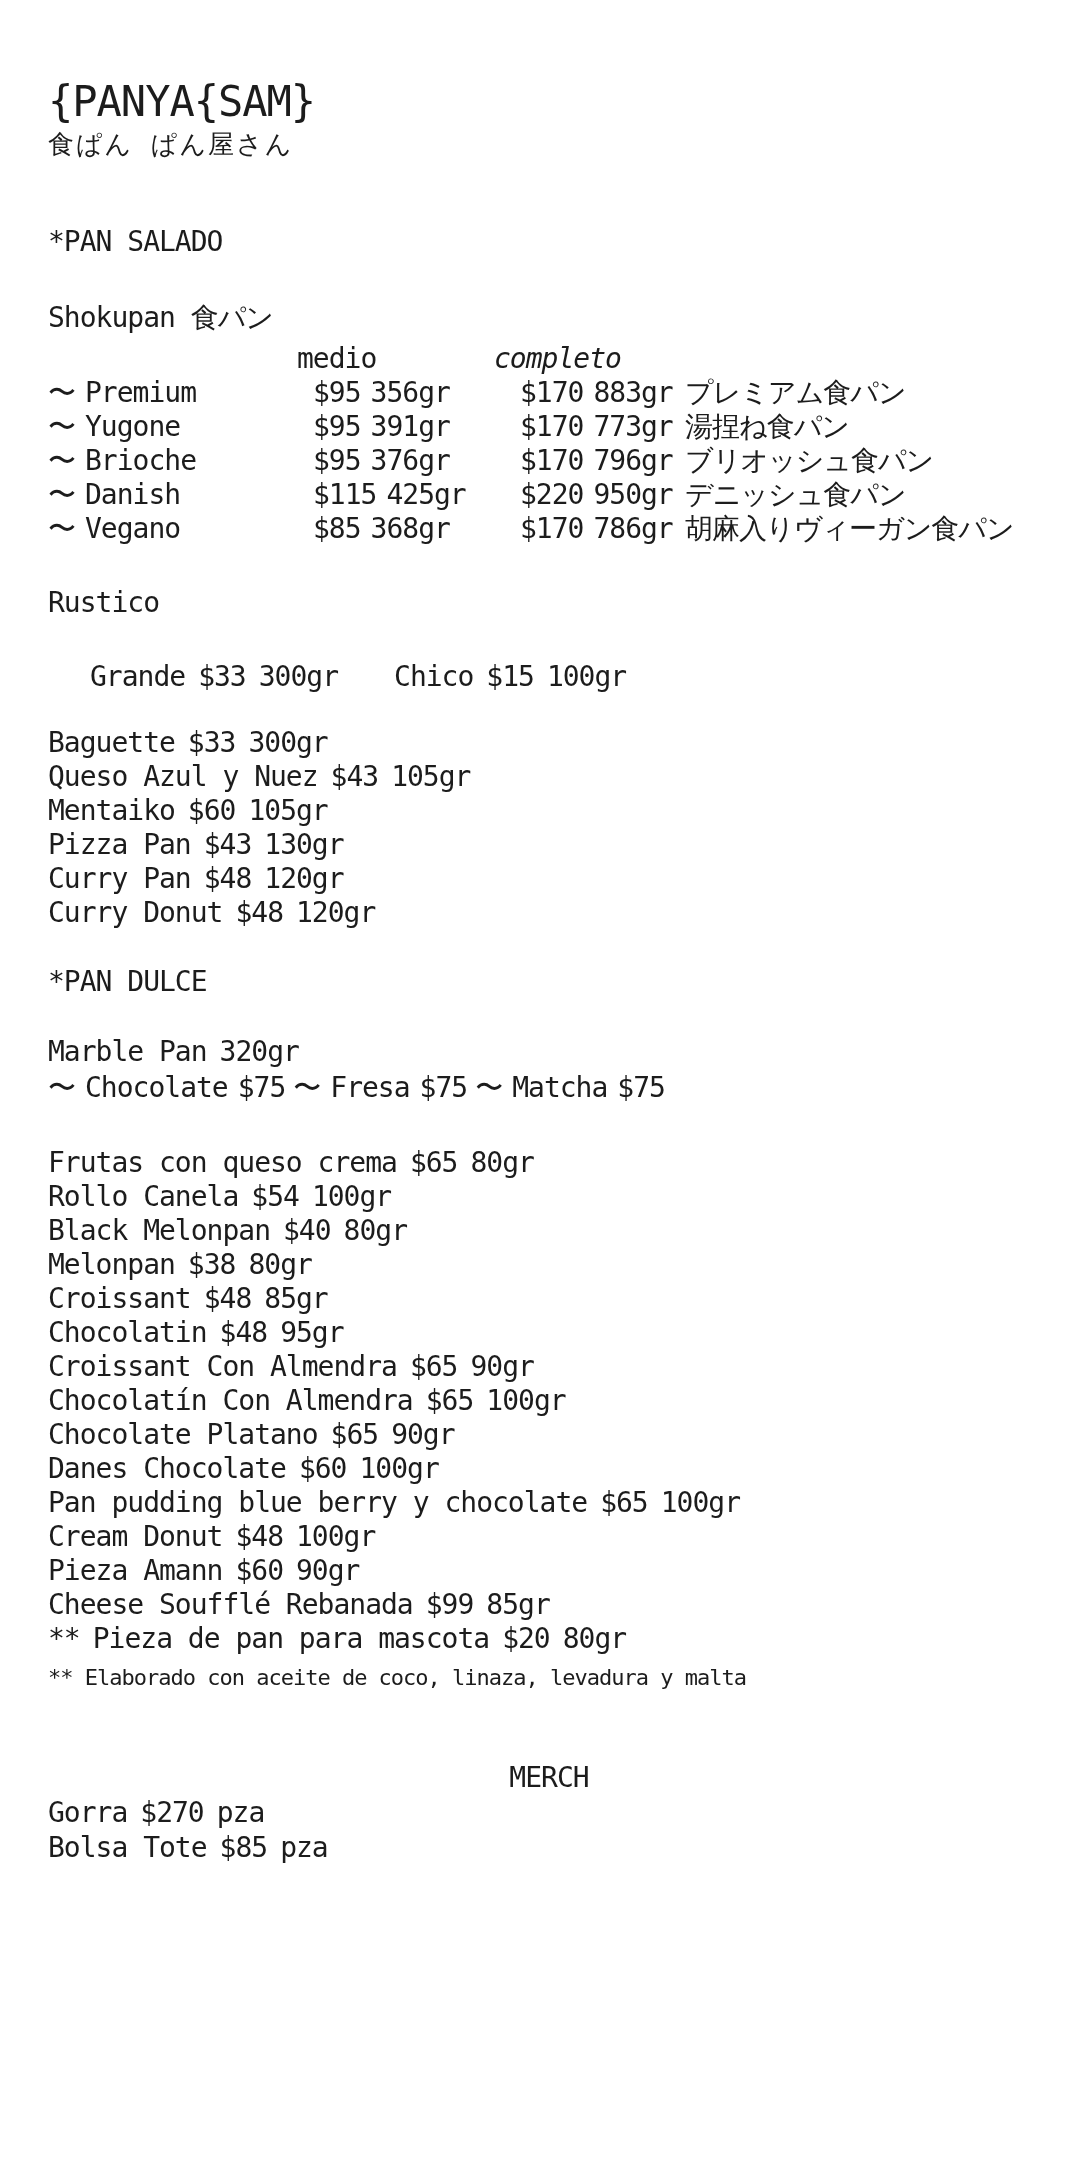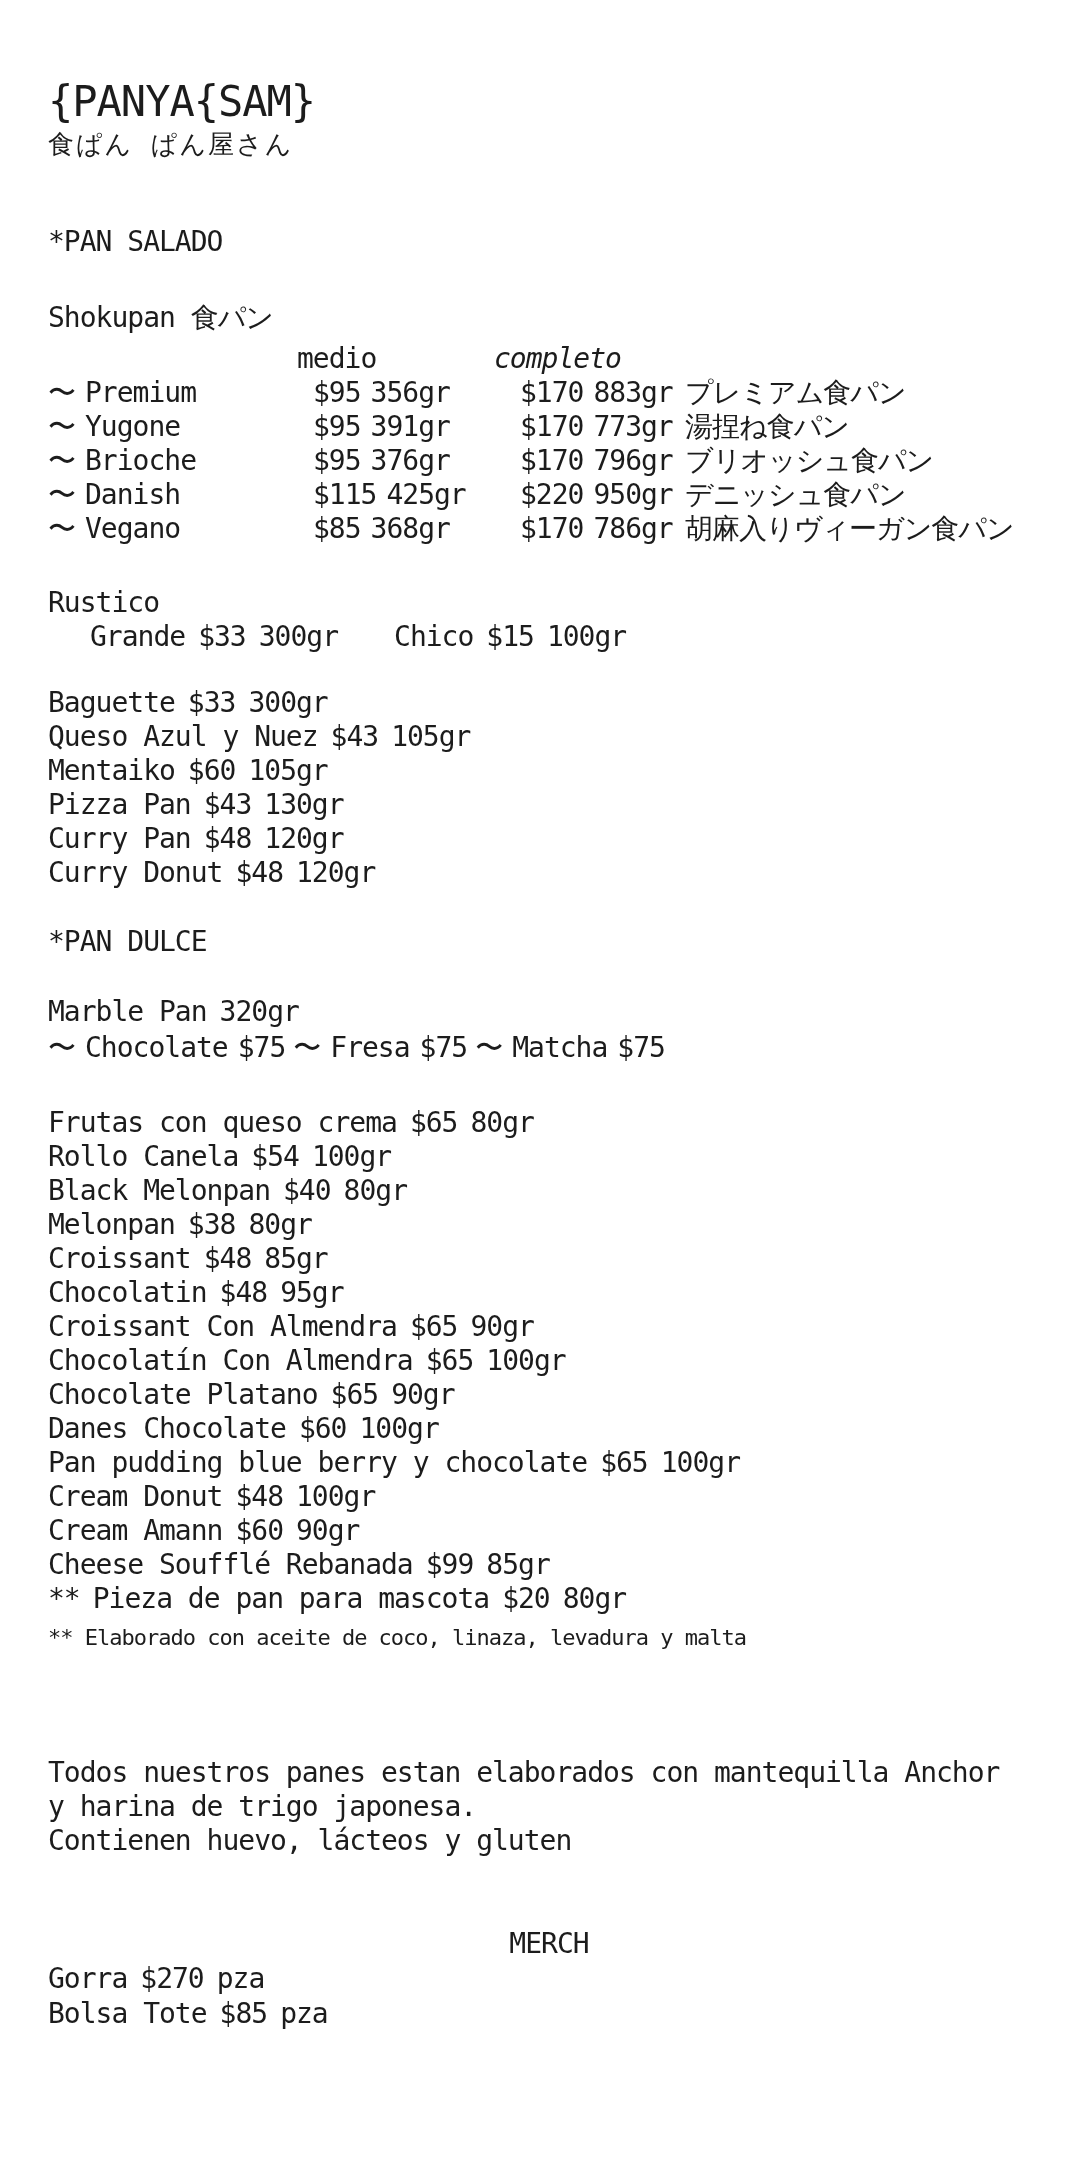--- a/index.html
+++ b/index.html
@@ -55,21 +55,21 @@
     gap: 20px;
   }
   .cell { display: flex; align-items: baseline; gap: 10px; }
   .hmedio { margin-left: -16px; }
   .hcompleto { margin-left: -26px; font-style: italic; }
   .tilde { display: inline-block; }
   .price { }
   .weight { font-size: 28px; }
   .jp { font-size: 28px; }
   .rustico { margin-top: 40px; font-size: 28px; line-height: 34px; }
-  .rustico-row { padding-left: 42px; display: flex; align-items: flex-end; }
+  .rustico-row { padding-left: 42px; display: flex; align-items: flex-end; margin-top: 40px; }
   .rustico-row .entry { display: flex; align-items: baseline; gap: 13px; }
   .rustico-row .entry + .entry { margin-left: 56px; }
   .items { font-size: 28px; }
   .items.group1 { margin-top: 32px; }
   .items.group2 { margin-top: 40px; }
   .item {
     height: 34px;
     line-height: 34px;
     display: flex;
     align-items: baseline;
@@ -328,44 +328,39 @@
       <span>Pan pudding blue berry y chocolate</span>
       <span class="price">$65</span>
       <span class="weight">100gr</span>
     </div>
     <div class="item">
       <span>Cream Donut</span>
       <span class="price">$48</span>
       <span class="weight">100gr</span>
     </div>
     <div class="item">
-      <span>Cream Amann</span>
+      <span>Pieza Amann</span>
       <span class="price">$60</span>
       <span class="weight">90gr</span>
     </div>
     <div class="item">
       <span>Cheese Soufflé Rebanada</span>
       <span class="price">$99</span>
       <span class="weight">85gr</span>
     </div>
     <div class="item">
       <span>**</span>
       <span>Pieza de pan para mascota</span>
       <span class="price">$20</span>
       <span class="weight">80gr</span>
     </div>
   </div>
 
   <div class="footnote">** Elaborado con aceite de coco, linaza, levadura y malta</div>
 
-  <div class="notes">
-    <div class="note-line">Todos nuestros panes estan elaborados con mantequilla Anchor</div>
-    <div class="note-line">y harina de trigo japonesa.</div>
-    <div class="note-line">Contienen huevo, lácteos y gluten</div>
-  </div>
 
   <div class="merch">
     <div class="merch-heading">MERCH</div>
     <div class="item">
       <span>Gorra</span>
       <span class="price">$270</span>
       <span>pza</span>
     </div>
     <div class="item">
       <span>Bolsa Tote</span>

